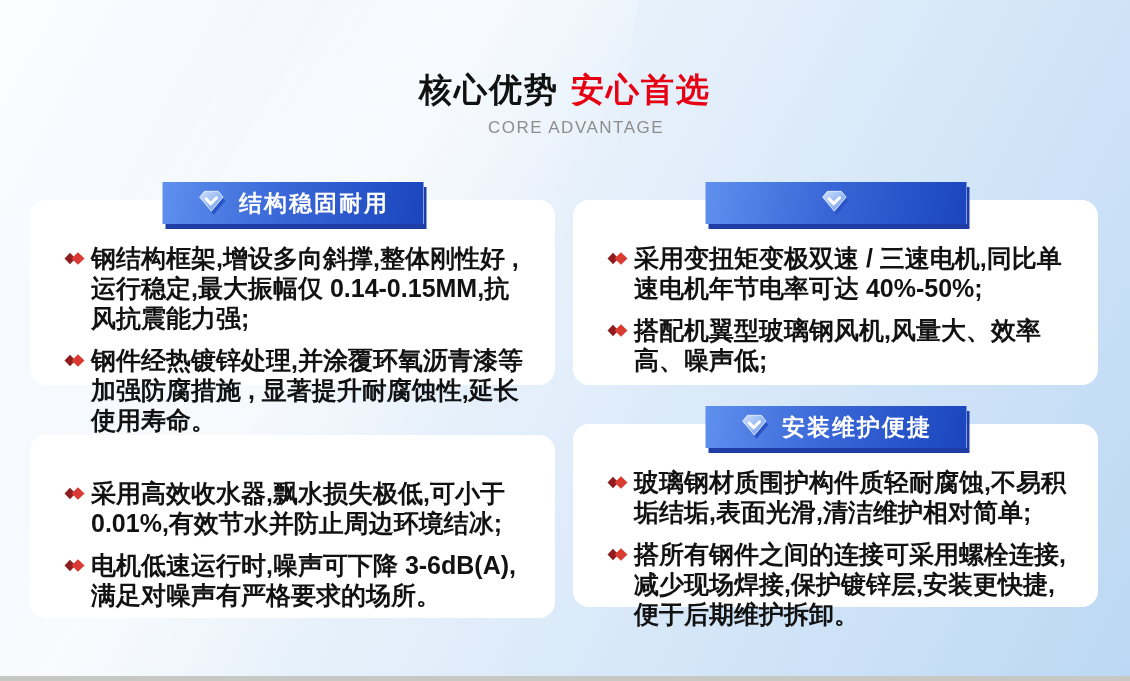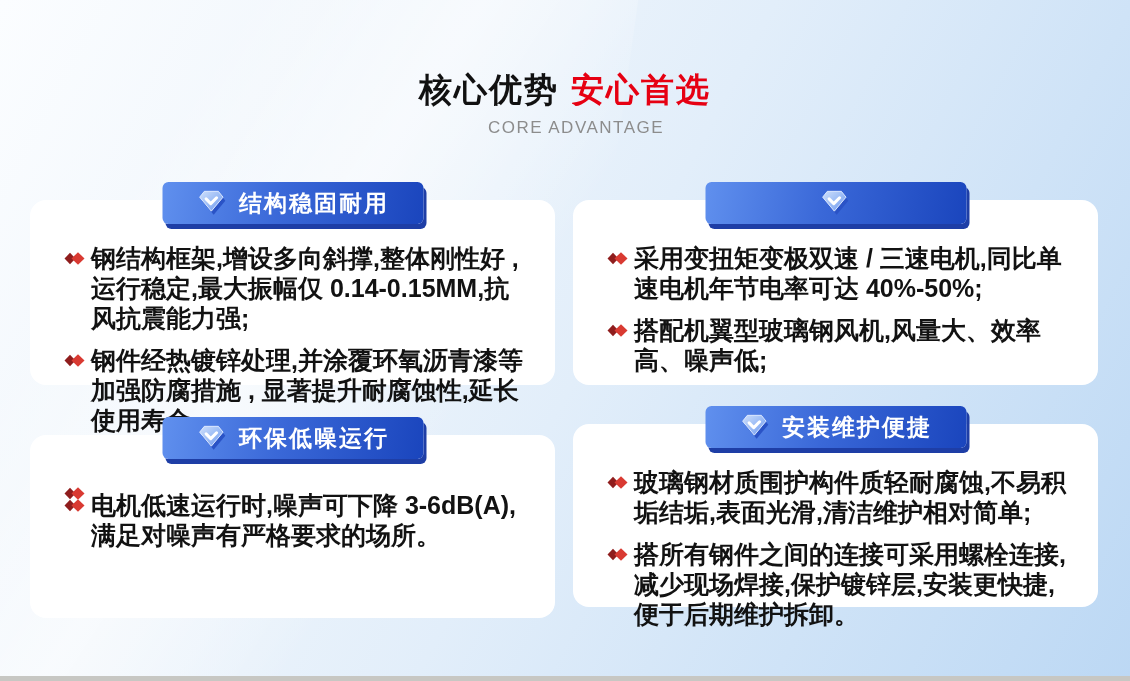--- a/index.html
+++ b/index.html
@@ -58,21 +58,21 @@
   .card-1 { left: 30px;  top: 200px; }
   .card-2 { left: 573px; top: 200px; }
   .card-3 { left: 30px;  top: 435px; height: 183px; }
   .card-4 { left: 573px; top: 424px; height: 183px; }
 
   .badge {
     position: absolute;
     top: -18px; left: 50%;
     transform: translateX(-50%);
     width: 261px; height: 42px;
-    border-radius: 6px;
+    border-radius: 0;
     background: linear-gradient(100deg, #6090ee 0%, #3a68d8 45%, #1a45bd 100%);
     box-shadow: 3px 5px 0 0 #1e3ea6;
     display: flex;
     align-items: center;
     justify-content: center;
     gap: 11px;
   }
   .badge-title {
     color: #ffffff;
     font-size: 23px;
@@ -181,36 +181,27 @@
         <svg class="bullet-marker" viewBox="0 0 21 13">
             <polygon points="6,0.8 11.5,6.5 6,12.2 0.5,6.5" fill="#8f1d1d"></polygon>
             <polygon points="14,0.2 20.5,6.5 14,12.8 7.5,6.5" fill="#d93a32"></polygon>
           </svg>
         <span>搭配机翼型玻璃钢风机,风量大、效率高、噪声低;</span>
       </li>
     </ul>
   </div>
 
   <div class="card card-3">
-    <div class="badge">
-      <span class="gem">
-        <svg viewBox="0 0 26 24" width="32" height="28">
-          <polygon points="8,5 20,5 24,10 14,22 4,10" fill="#2a53c6"></polygon>
-          <polygon points="6,2 18,2 22,7 12,19 2,7" fill="url(#gemGrad)" stroke="#e4eeff" stroke-width="0.8"></polygon>
-          <polyline points="7.5,8.5 11.5,12.5 16.5,7.5" fill="none" stroke="#ffffff" stroke-width="2.6" stroke-linecap="round" stroke-linejoin="round"></polyline>
-        </svg>
-      </span>
-      <span class="badge-title">环保低噪运行</span>
-    </div>
-    <ul class="card-body">
-      <li>
-        <svg class="bullet-marker" viewBox="0 0 21 13">
-            <polygon points="6,0.8 11.5,6.5 6,12.2 0.5,6.5" fill="#8f1d1d"></polygon>
-            <polygon points="14,0.2 20.5,6.5 14,12.8 7.5,6.5" fill="#d93a32"></polygon>
-          </svg>
+    <ul class="card-body">
+      <li>
+        <svg class="bullet-marker" viewBox="0 0 21 13">
+            <polygon points="6,0.8 11.5,6.5 6,12.2 0.5,6.5" fill="#8f1d1d"></polygon>
+            <polygon points="14,0.2 20.5,6.5 14,12.8 7.5,6.5" fill="#d93a32"></polygon>
+          </svg>
+        <span>采用高效收水器,飘水损失极低,可小于 0.01%,有效节水并防止周边环境结冰;</span>
       </li>
       <li>
         <svg class="bullet-marker" viewBox="0 0 21 13">
             <polygon points="6,0.8 11.5,6.5 6,12.2 0.5,6.5" fill="#8f1d1d"></polygon>
             <polygon points="14,0.2 20.5,6.5 14,12.8 7.5,6.5" fill="#d93a32"></polygon>
           </svg>
         <span>电机低速运行时,噪声可下降 3-6dB(A),满足对噪声有严格要求的场所。</span>
       </li>
     </ul>
   </div>

